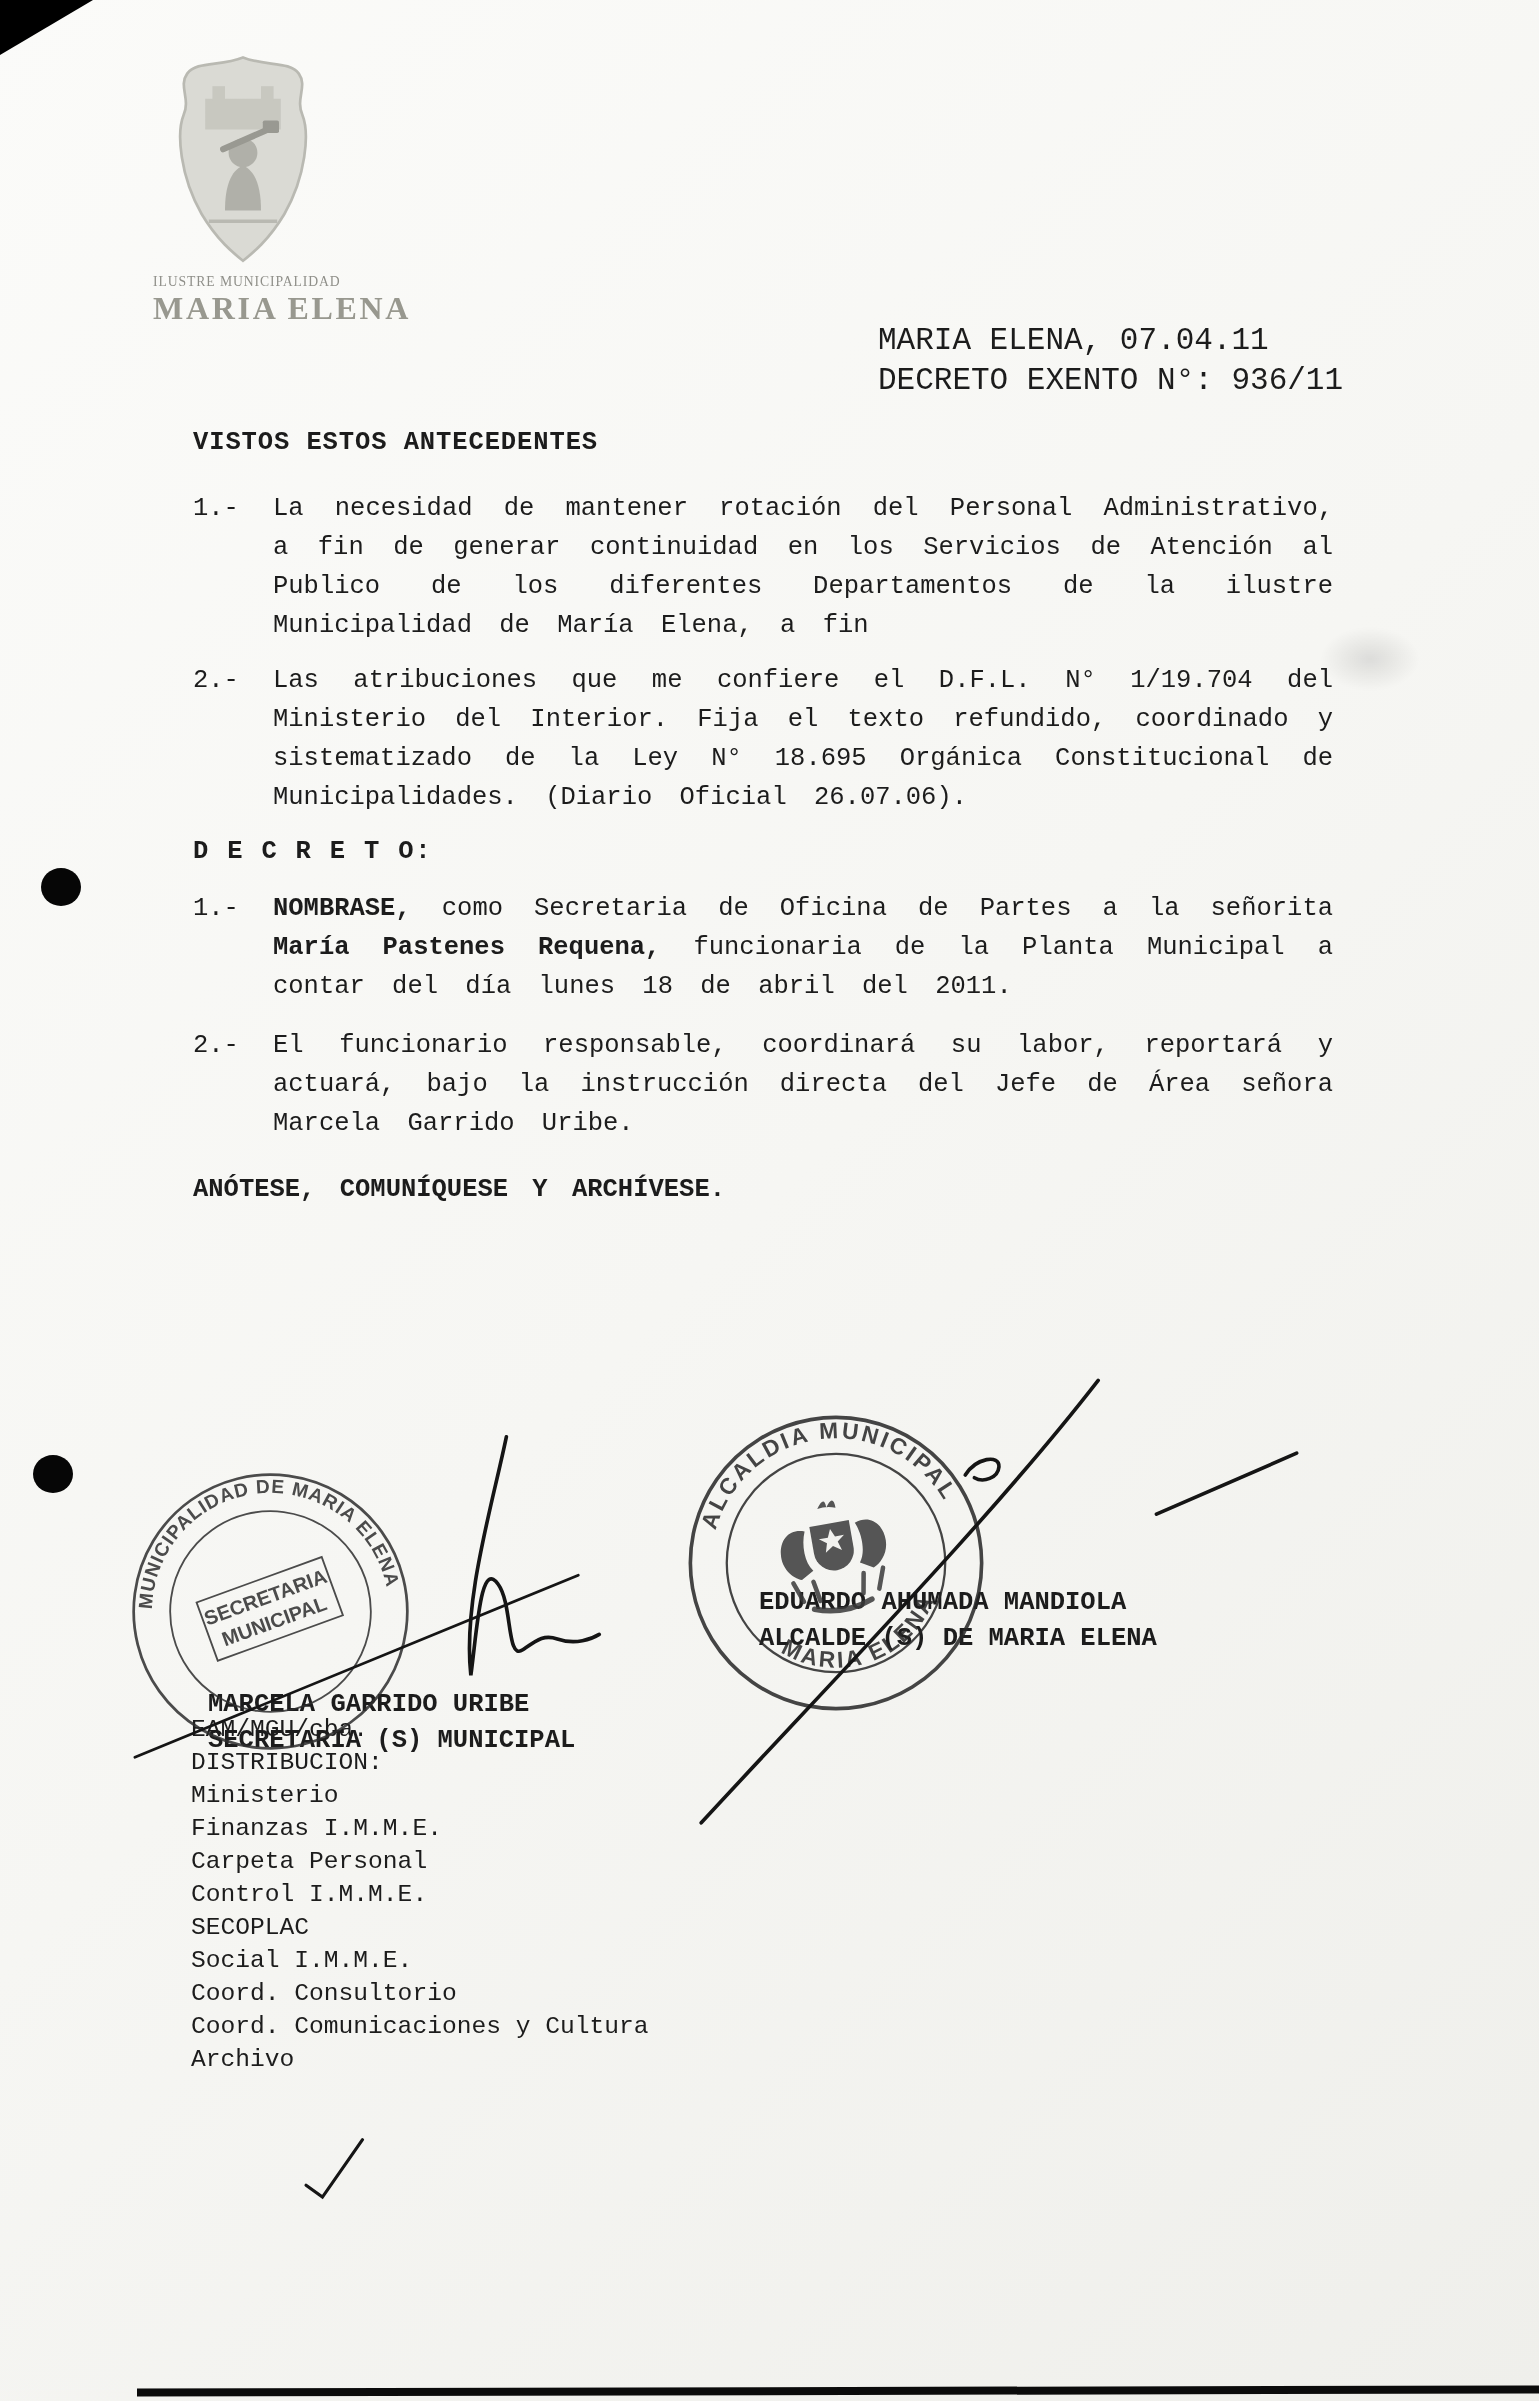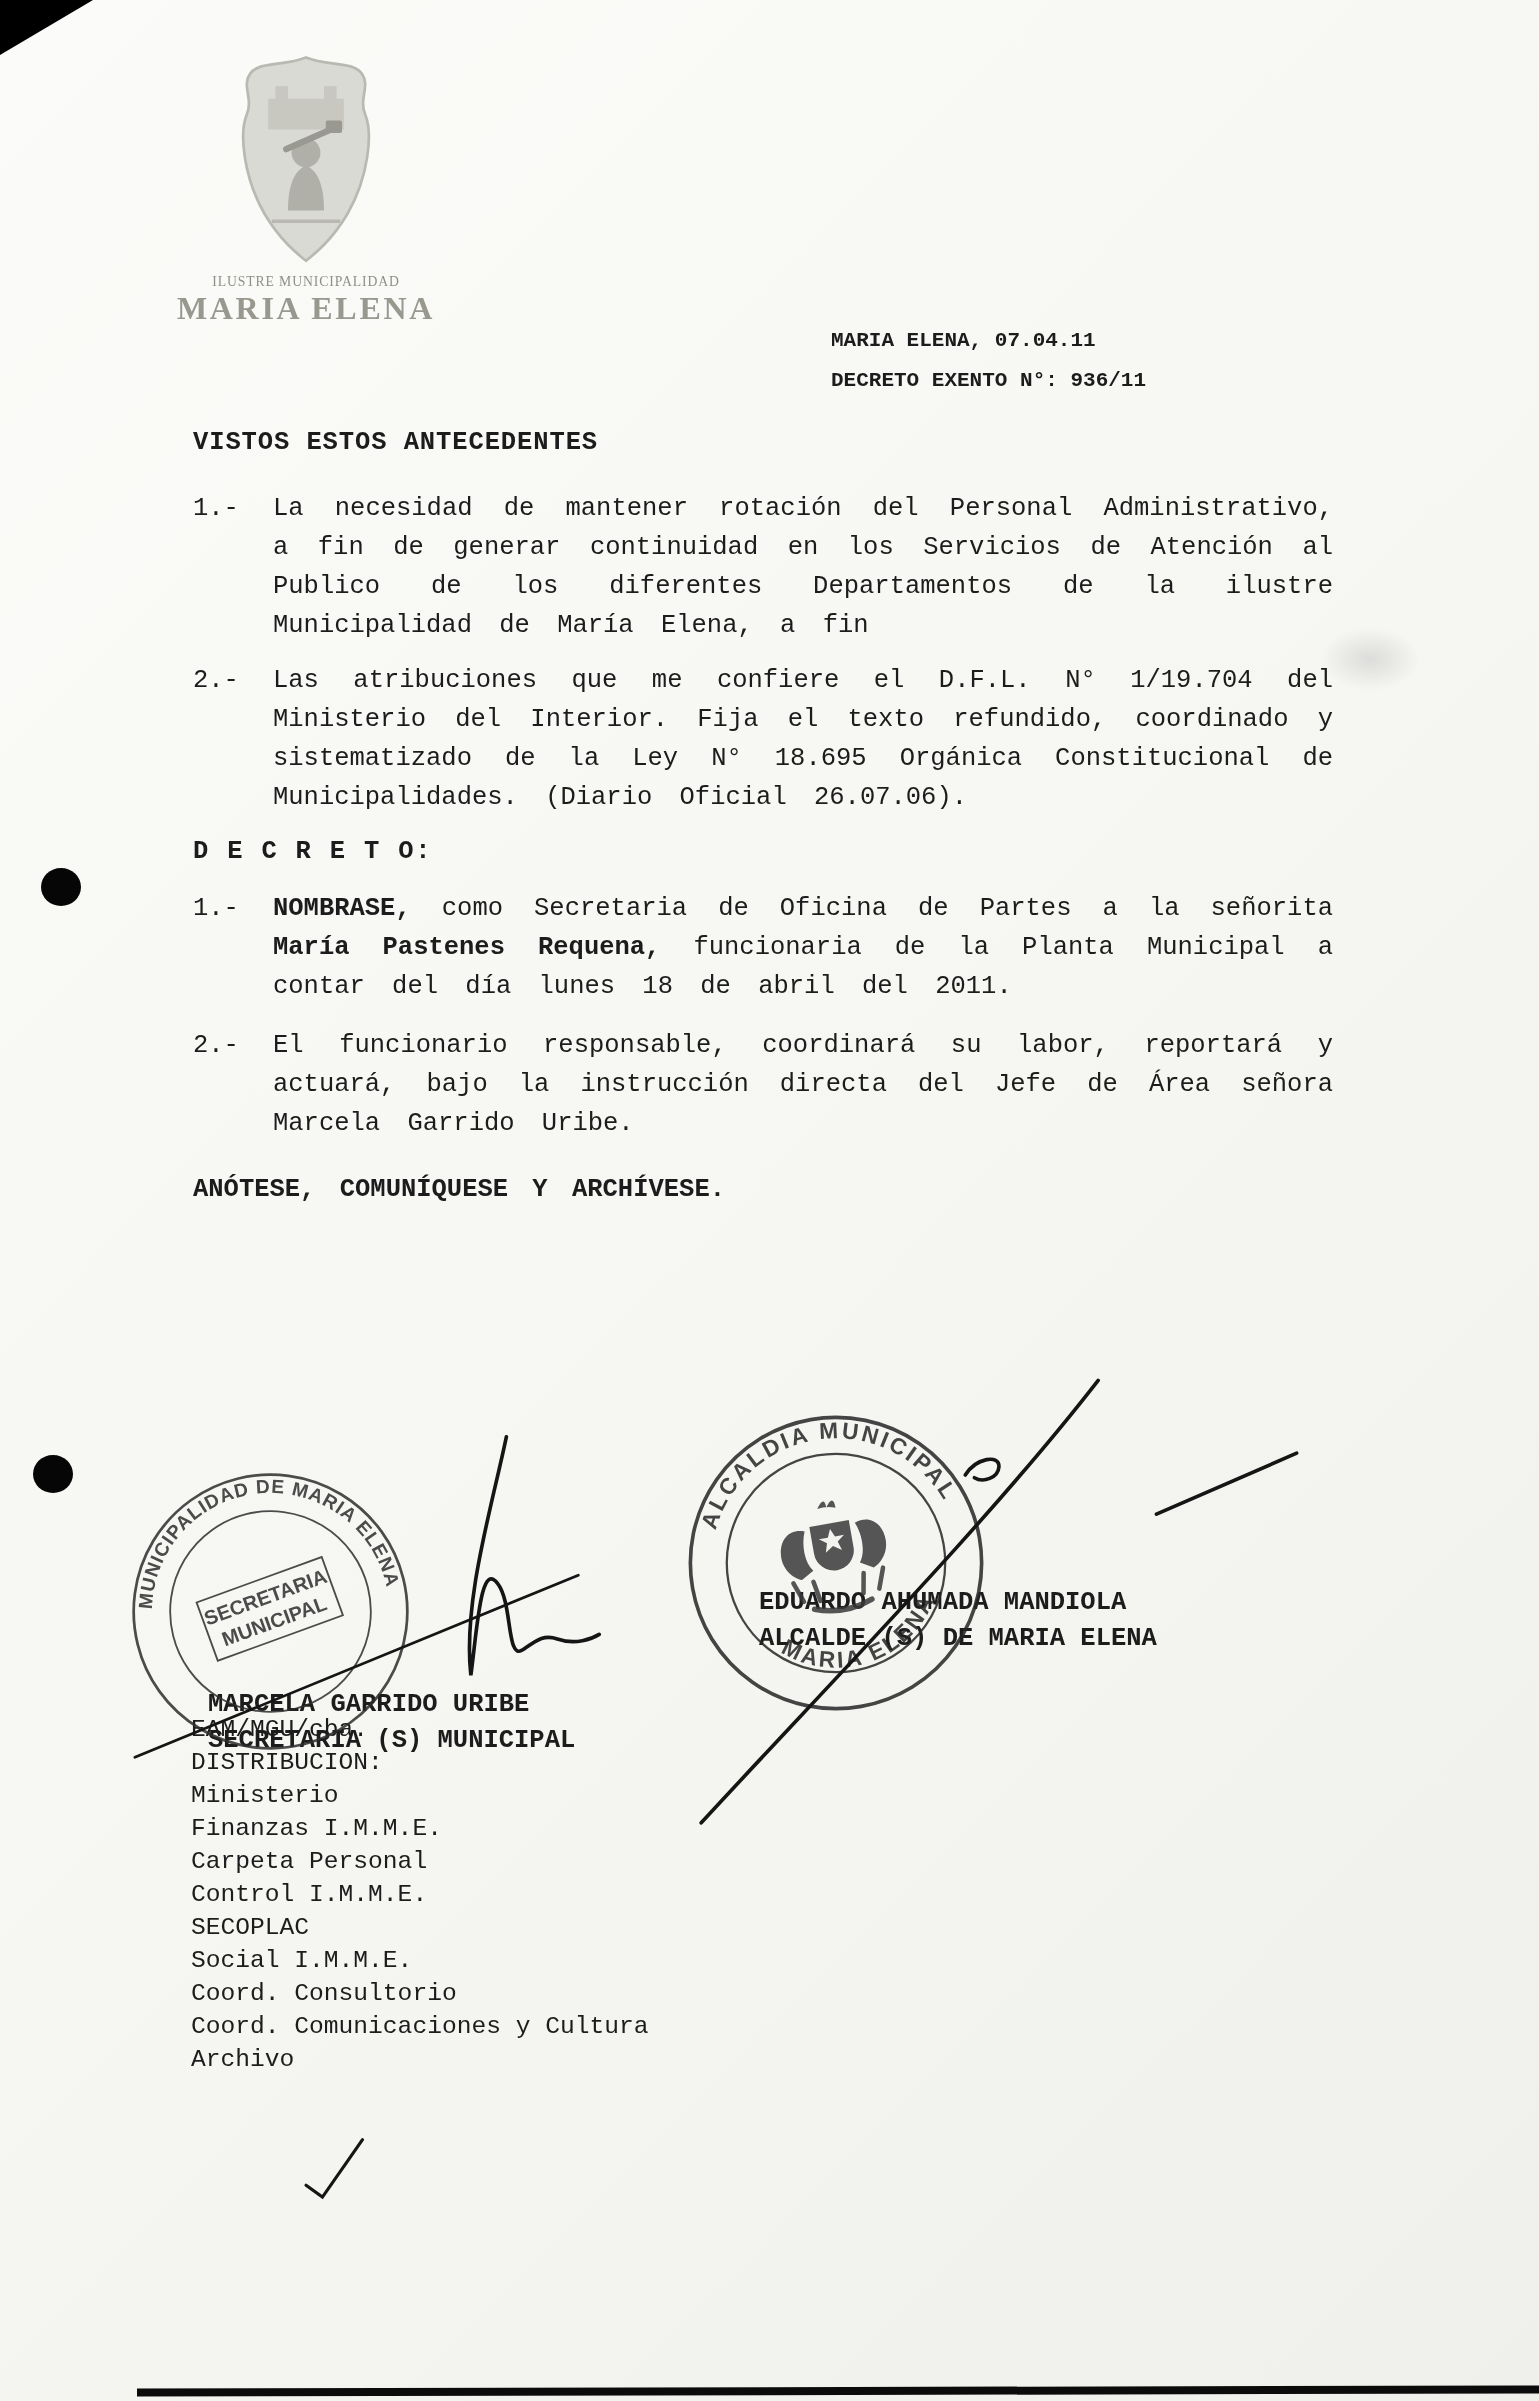--- a/index.html
+++ b/index.html
@@ -15,29 +15,29 @@
   .hole { position:absolute; background:#060606; border-radius:50%; z-index:6; }
   .hole-1 { left:41px; top:868px; width:40px; height:38px; }
   .hole-2 { left:33px; top:1455px; width:40px; height:38px; }
   .scan-bar { position:absolute; left:137px; right:0; top:2387px; height:8.2px;
     background:#0b0b0b; transform:rotate(-0.12deg); z-index:6; }
   .smudge { position:absolute; left:1320px; top:627px; width:100px; height:64px;
     background:radial-gradient(ellipse at center, rgba(0,0,0,.10), transparent 70%);
     filter:blur(1.8px); }
 
   
-  .letterhead { position:absolute; left:153px; top:50px; width:306px; text-align:center; z-index:1; }
+  .letterhead { position:absolute; left:153px; top:50px; width:306px; text-align:left; z-index:1; }
   .crest { width:180px; height:220px; opacity:.9; }
   .org-small { font-family:"Liberation Serif", serif; font-size:13.7px; letter-spacing:0.9px;
     color:#8f8f89; margin-top:0px; }
   .org-name { font-family:"Liberation Serif", serif; font-size:32px; font-weight:bold;
     letter-spacing:2.7px; color:#98988f; }
 
   
-  .header-date { position:absolute; left:831px; top:321px; font-size:21px; font-weight:bold;
+  .header-date { position:absolute; left:878px; top:321px; font-size:31px; font-weight:normal;
     line-height:40px; white-space:nowrap; z-index:1; }
 
   
   .doc { position:absolute; left:193px; top:423px; width:1140px; font-size:25.5px;
     line-height:39px; z-index:1; }
   .title-center { text-align:left; font-weight:bold; letter-spacing:0.9px; }
   .para { display:flex; }
   .para .num { width:80px; flex:none; }
   .para .txt { flex:1; text-align:justify; text-align-last:left; word-spacing:12px; }
   .bold { font-weight:bold; }

